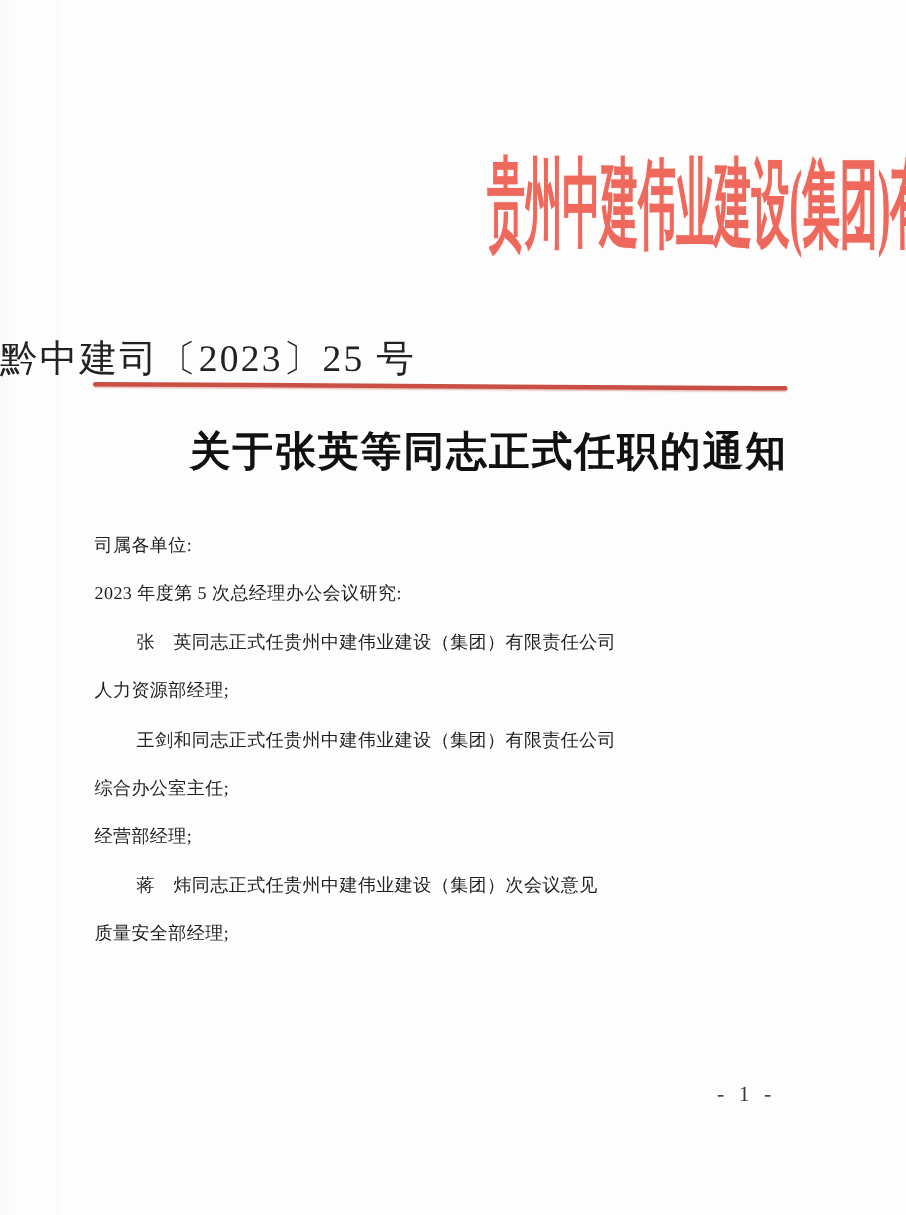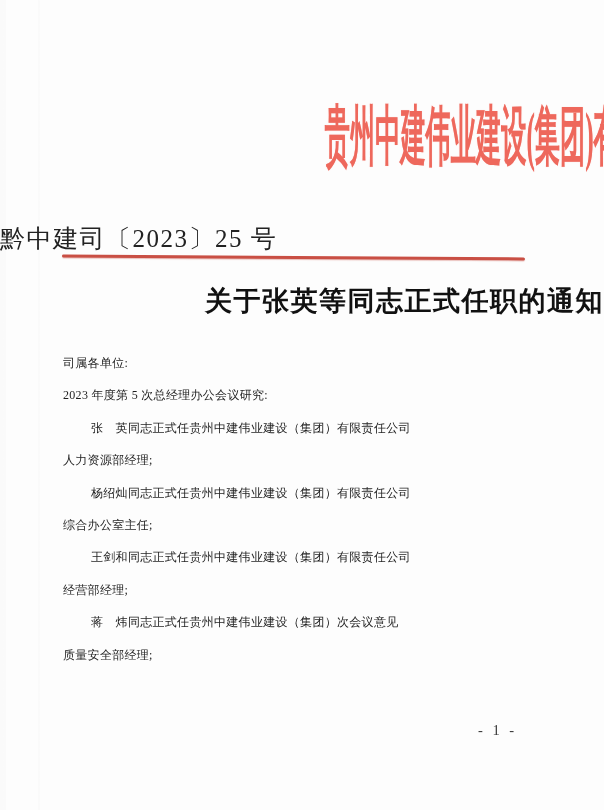--- a/index.html
+++ b/index.html
@@ -67,21 +67,21 @@
     transform: rotate(0.35deg);
     box-shadow: 0 1px 1px rgba(201, 79, 68, 0.35);
   }
   
   .title {
     position: absolute;
     top: 283px;
     left: 0;
     right: 0;
     margin: 0;
-    text-align: right;
+    text-align: center;
     font-size: 27px;
     font-weight: 700;
     letter-spacing: 1.5px;
     color: #111;
     padding-left: 48px;
   }
   
   .body-text {
     position: absolute;
     top: 347px;
@@ -124,24 +124,23 @@
   <h1 class="title">关于张英等同志正式任职的通知</h1>
 
   <div class="body-text">
     <div class="line">司属各单位:</div>
 
     <div class="line">2023 年度第 5 次总经理办公会议研究:</div>
 
     <div class="line indent">张　英同志正式任贵州中建伟业建设（集团）有限责任公司</div>
     <div class="line">人力资源部经理;</div>
 
-    <div class="line indent">杨绍灿同志正式任贵州中建伟业建设（集团）有限责任公司</div>
+    <div class="line indent">王剑和同志正式任贵州中建伟业建设（集团）有限责任公司</div>
+
     <div class="line">综合办公室主任;</div>
-
-    <div class="line indent">王剑和同志正式任贵州中建伟业建设（集团）有限责任公司</div>
     <div class="line">经营部经理;</div>
 
     <div class="line indent">蒋　炜同志正式任贵州中建伟业建设（集团）次会议意见</div>
     <div class="line">质量安全部经理;</div>
   </div>
 
   <div class="page-number">- 1 -</div>
 
 </div>
 

